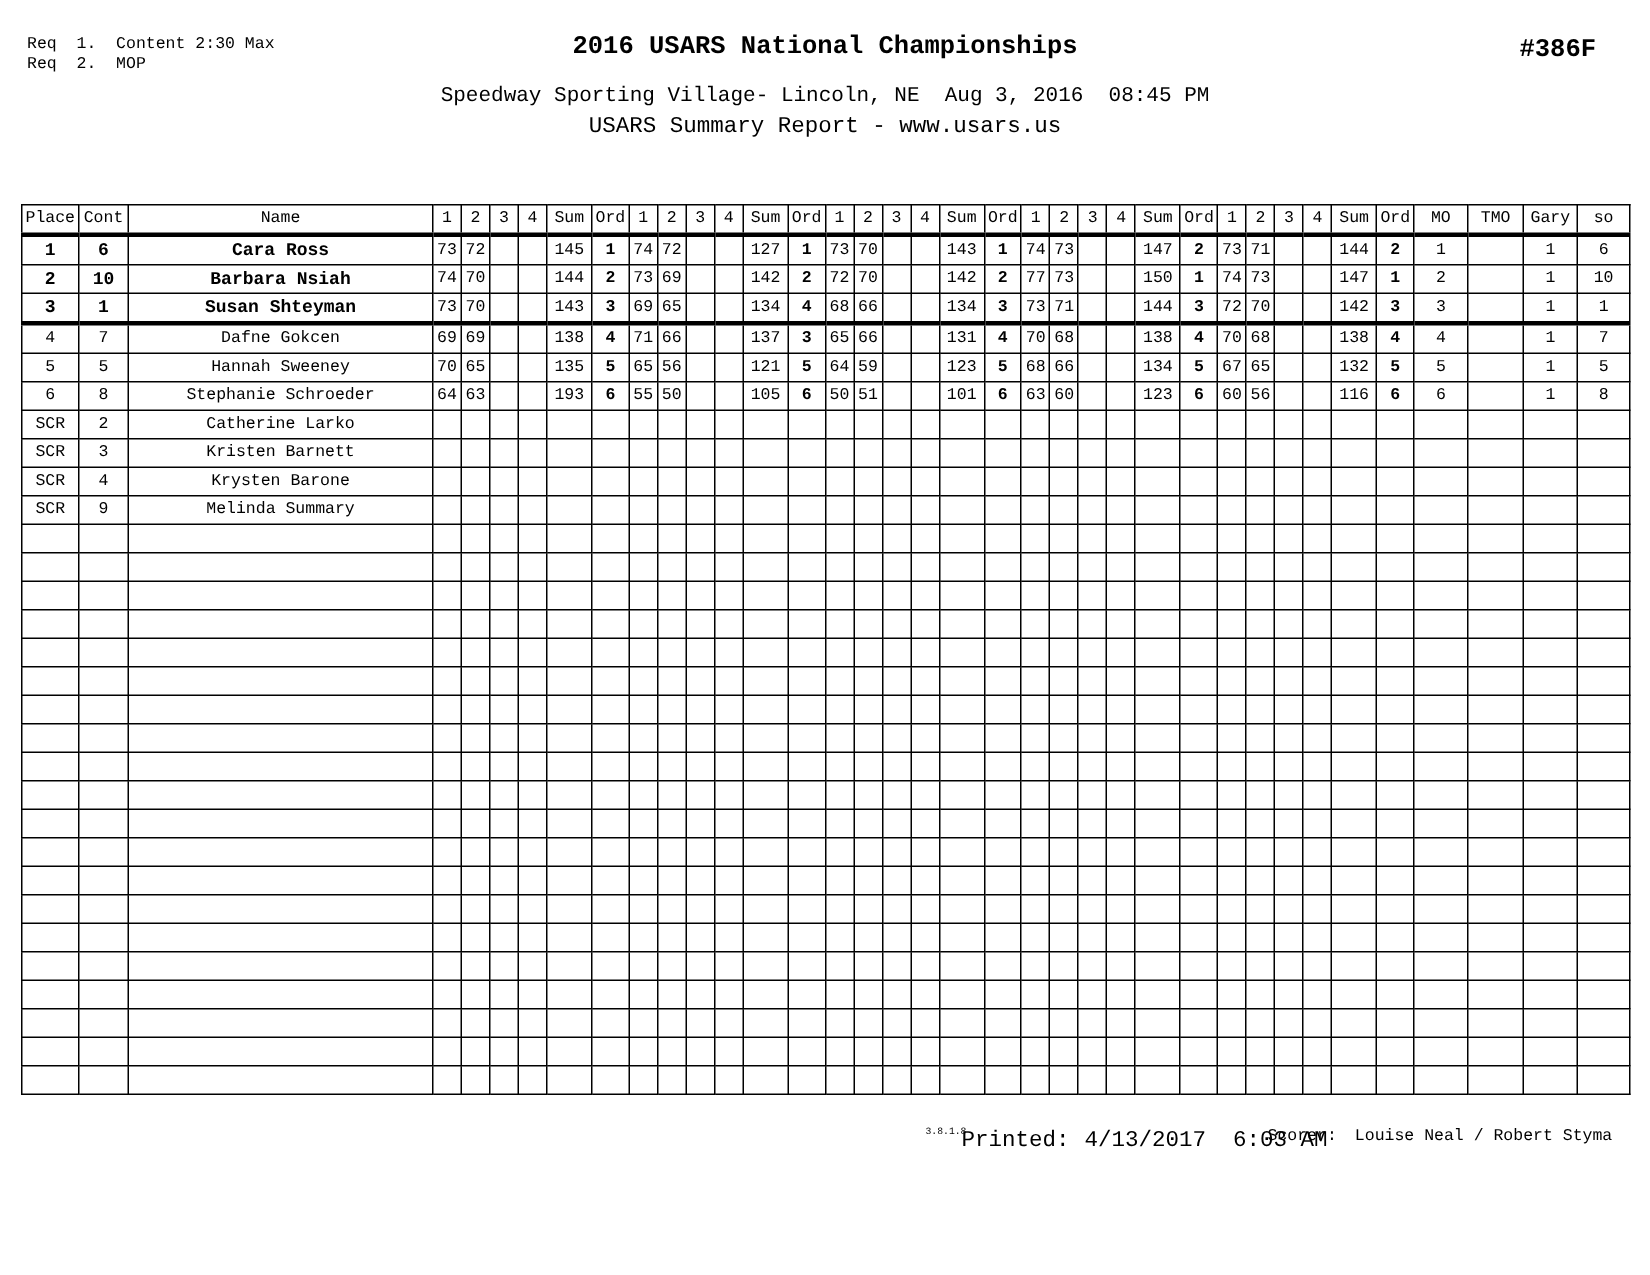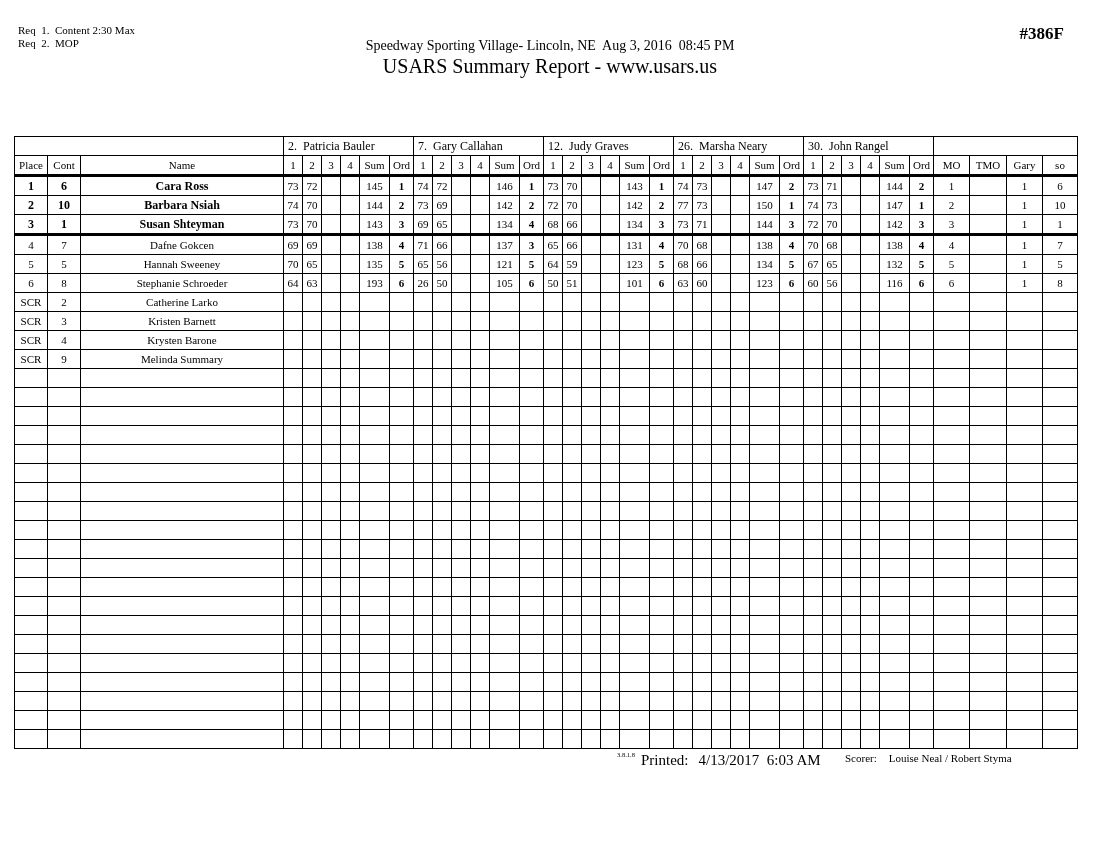--- a/index.html
+++ b/index.html
@@ -1,28 +1,28 @@
 <!DOCTYPE html>
 <html><head>
 <meta charset="utf-8">
 <style>
   html,body { margin:0; padding:0; background:#fff; }
   .page {
     position:relative; width:1100px; height:850px; background:#ffffff;
-    font-family:Liberation Serif, serif; color:#000; overflow:hidden;
+    font-family:Liberation Mono, monospace; color:#000; overflow:hidden;
   }
   .ws-pre { white-space:pre; }
 
   
   .req-block { position:absolute; left:18px; top:24px; font-size:11px; line-height:13px; }
   .titles { position:absolute; left:0; right:0; top:22px; text-align:center; }
   .title-main  { font-size:17px; font-weight:bold; line-height:19px; }
   .title-sub   { font-size:14px; line-height:17px; margin-top:15px; }
   .title-event { font-size:20px; font-weight:bold; line-height:22px; margin-top:2px; }
-  .title-report{ font-size:20px; line-height:18px; margin-top:3px; }
+  .title-report{ font-size:15px; line-height:18px; margin-top:3px; }
   .event-number { position:absolute; right:36px; top:24px; font-size:17px; font-weight:bold;margin-left:44px; }
 
   
   table.summary { position:absolute; left:14px; top:136px; border-collapse:collapse; table-layout:fixed; }
   table.summary td {
     border:1px solid #000; font-size:11px; height:18px; line-height:12px;
     padding:0 2px; text-align:center; overflow:hidden; white-space:nowrap;
   }
   td.blank { border:none; background:transparent; }
   tr.judgenames td.jname { text-align:left; padding-left:4px; font-size:12px; white-space:pre; }
@@ -45,20 +45,21 @@
 <body>
 
 <div class="page">
 
   <div class="req-block">
     <div class="ws-pre">Req  1.  Content 2:30 Max</div>
     <div class="ws-pre">Req  2.  MOP</div>
   </div>
 
   <div class="titles">
+    <div class="title-main">2016 USARS National Championships</div>
     <div class="title-sub ws-pre">Speedway Sporting Village- Lincoln, NE  Aug 3, 2016  08:45 PM</div>
     <div class="title-report">USARS Summary Report - www.usars.us</div>
   </div>
 
   <div class="event-number">#386F</div>
 
   <table class="summary">
     <colgroup>
         <col style="width: 33px;">
         <col style="width: 33px;">
@@ -92,29 +93,20 @@
         <col style="width: 19px;">
         <col style="width: 19px;">
         <col style="width: 30px;">
         <col style="width: 24px;">
         <col style="width: 36px;">
         <col style="width: 37px;">
         <col style="width: 36px;">
         <col style="width: 35px;">
       </colgroup>
     <tbody>
-        <tr class="judgenames">
-          <td class="blank" colspan="3"></td>
-          <td class="jname" colspan="6">2.  Patricia Bauler</td>
-          <td class="jname" colspan="6">7.  Gary Callahan</td>
-          <td class="jname" colspan="6">12.  Judy Graves</td>
-          <td class="jname" colspan="6">26.  Marsha Neary</td>
-          <td class="jname" colspan="6">30.  John Rangel</td>
-          <td class="blank" colspan="4"></td>
-        </tr>
         <tr class="colhead">
           <td class="placecol">Place</td>
           <td class="contcol">Cont</td>
           <td class="namecol">Name</td>
           <td>1</td>
           <td>2</td>
           <td>3</td>
           <td>4</td>
           <td>Sum</td>
           <td class="ord">Ord</td>
@@ -154,21 +146,21 @@
           <td>73</td>
           <td>72</td>
           <td></td>
           <td></td>
           <td class="sum">145</td>
           <td class="ord">1</td>
           <td>74</td>
           <td>72</td>
           <td></td>
           <td></td>
-          <td class="sum">146</td>
+          <td class="sum">127</td>
           <td class="ord">1</td>
           <td>73</td>
           <td>70</td>
           <td></td>
           <td></td>
           <td class="sum">143</td>
           <td class="ord">1</td>
           <td>74</td>
           <td>73</td>
           <td></td>
@@ -345,21 +337,21 @@
         <tr class="">
           <td class="placecol">6</td>
           <td class="contcol">8</td>
           <td class="namecol">Stephanie Schroeder</td>
           <td>64</td>
           <td>63</td>
           <td></td>
           <td></td>
           <td class="sum">193</td>
           <td class="ord">6</td>
-          <td>26</td>
+          <td>55</td>
           <td>50</td>
           <td></td>
           <td></td>
           <td class="sum">105</td>
           <td class="ord">6</td>
           <td>50</td>
           <td>51</td>
           <td></td>
           <td></td>
           <td class="sum">101</td>

